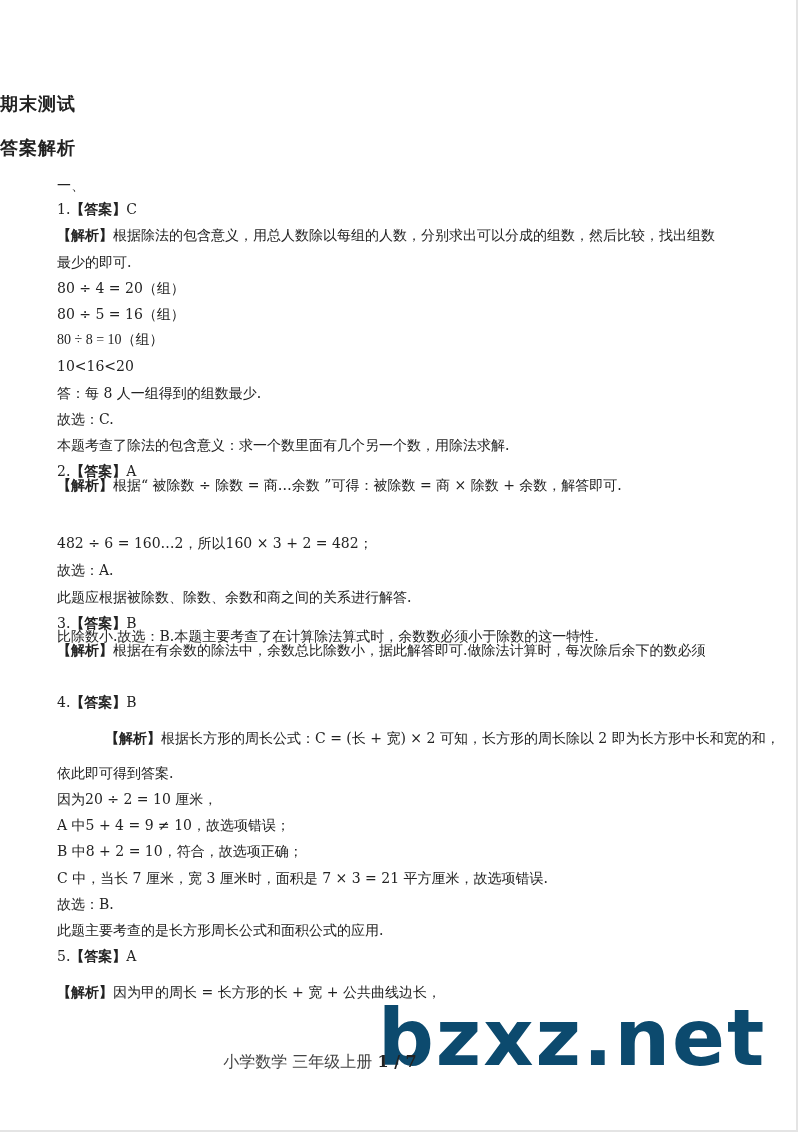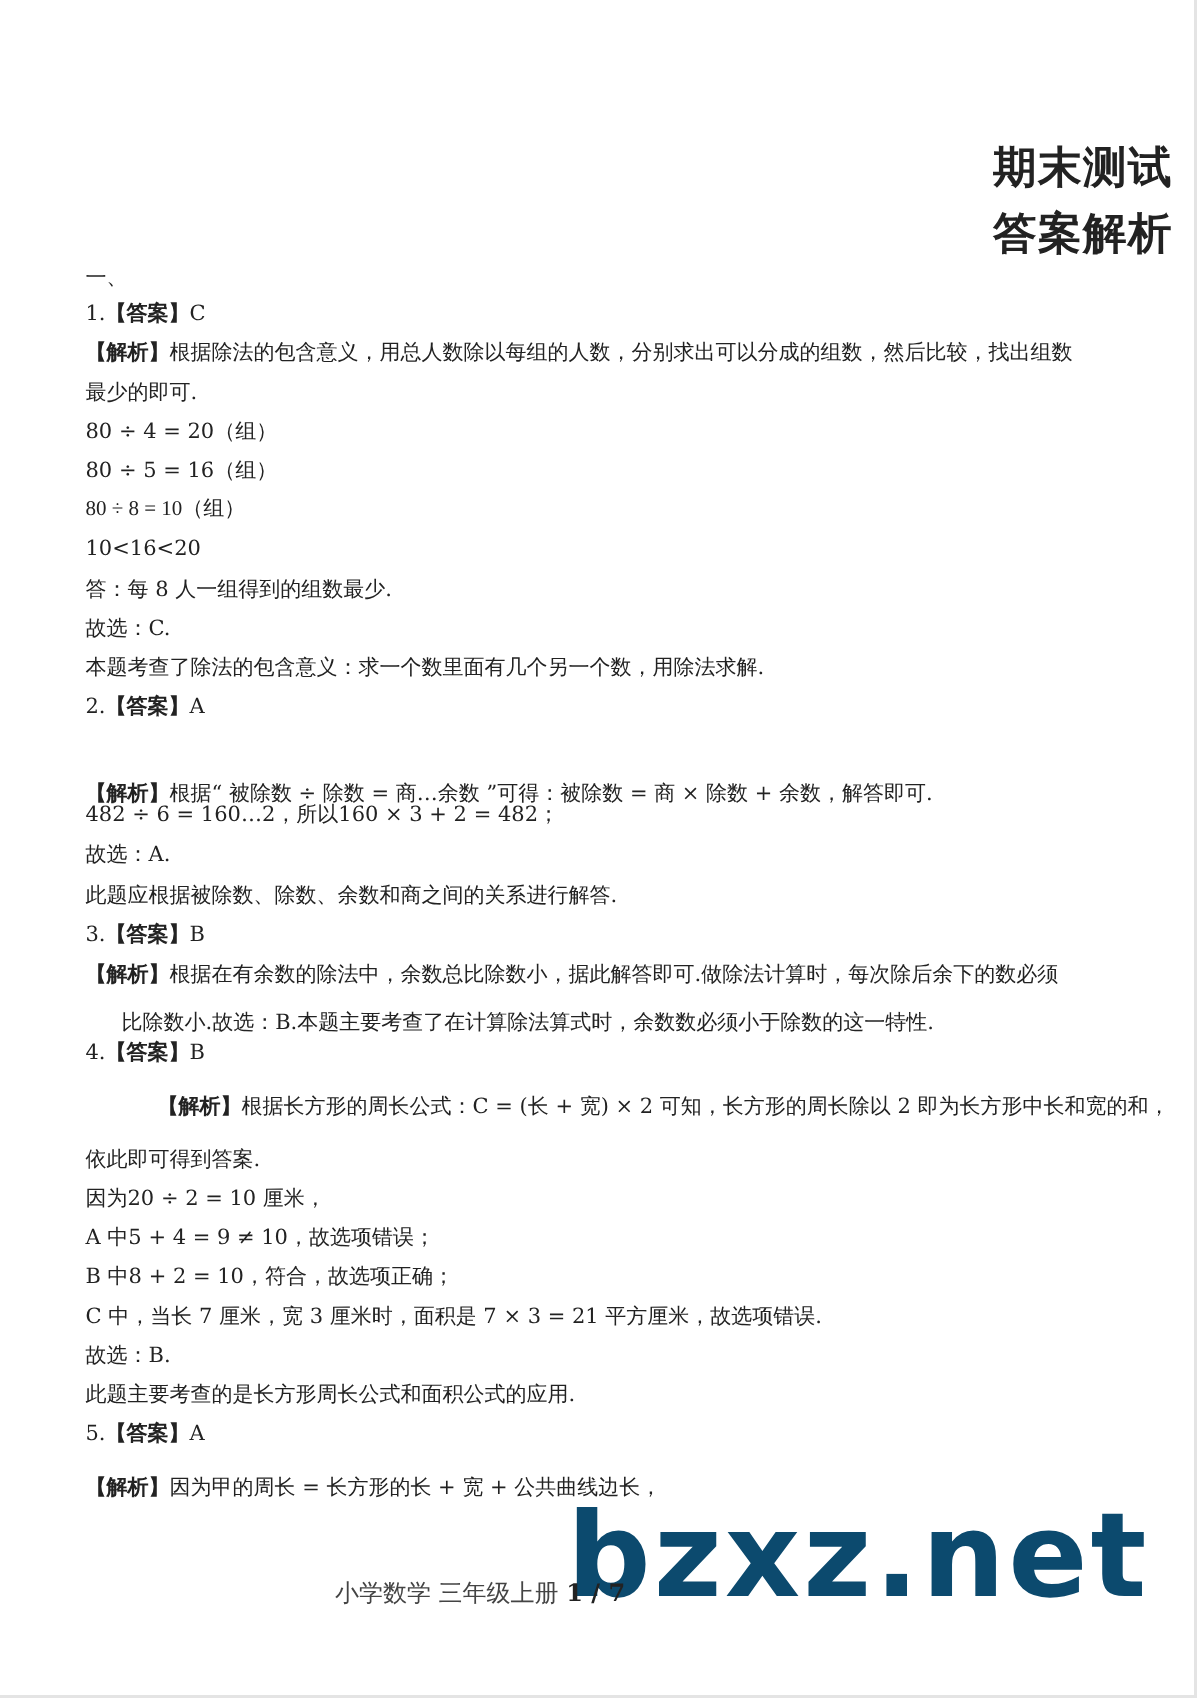--- a/index.html
+++ b/index.html
@@ -8,23 +8,23 @@
       font-family: "DejaVu Serif", "Liberation Serif", serif;
       color: #1e1e1e;
     }
     .page {
       position: absolute; left: 0; top: 0; width: 796px; height: 1130px;
       background: #fff;
       border-right: 2px solid #e4e4e4;
       border-bottom: 2px solid #e4e4e4;
     }
     .title {
-      position: absolute; left: 0; width: 782px; text-align: right;
+      position: absolute; left: 0; width: 782px; text-align: left;
       font-family: "DejaVu Sans", "Liberation Sans", sans-serif;
-      font-weight: bold; font-size: 29px; color: #222; letter-spacing: 1px;
+      font-weight: bold; font-size: 18px; color: #222; letter-spacing: 1px;
     }
     .line {
       position: absolute; left: 57px; font-size: 14px; line-height: 18px;
       white-space: nowrap; color: #222;
     }
     .tag { font-weight: bold; }
     .watermark {
       position: absolute; left: 378px; top: 998px;
       font-family: "DejaVu Sans", "Liberation Sans", sans-serif;
       font-weight: bold; font-size: 78px; color: #0c4a6e; letter-spacing: 2px;
@@ -57,34 +57,34 @@
   <div class="line" style="top:305px;">80 ÷ 5 = 16（组）</div>
   <div class="line" style="top:331px;font-family:Liberation Serif, serif;">80 ÷ 8 = 10（组）</div>
   <div class="line" style="top:357px;">10&lt;16&lt;20</div>
   <div class="line" style="top:384px;">答：每 8 人一组得到的组数最少.</div>
   <div class="line" style="top:410px;">故选：C.</div>
   <div class="line" style="top:436px;text-align:right;">本题考查了除法的包含意义：求一个数里面有几个另一个数，用除法求解.</div>
 
   <div class="line" style="top:462px;">
     <span>2.</span><span class="tag">【答案】</span><span>A</span>
   </div>
-  <div class="line" style="top:520px;">
+  <div class="line" style="top:476px;">
     <span class="tag">【解析】</span><span>根据“ 被除数 ÷ 除数 = 商…余数 ”可得：被除数 = 商 × 除数 + 余数，解答即可.</span>
   </div>
   <div class="line" style="top:534px;">482 ÷ 6 = 160…2，所以160 × 3 + 2 = 482；</div>
   <div class="line" style="top:561px;">故选：A.</div>
   <div class="line" style="top:588px;">此题应根据被除数、除数、余数和商之间的关系进行解答.</div>
 
   <div class="line" style="top:614px;">
     <span>3.</span><span class="tag">【答案】</span><span>B</span>
   </div>
   <div class="line" style="top:641px;">
     <span class="tag">【解析】</span><span>根据在有余数的除法中，余数总比除数小，据此解答即可.做除法计算时，每次除后余下的数必须</span>
   </div>
-  <div class="line" style="top:673px;margin-left:24px;">比除数小.故选：B.本题主要考查了在计算除法算式时，余数数必须小于除数的这一特性.</div>
+  <div class="line" style="top:627px;">比除数小.故选：B.本题主要考查了在计算除法算式时，余数数必须小于除数的这一特性.</div>
 
   <div class="line" style="top:693px;">
     <span>4.</span><span class="tag">【答案】</span><span>B</span>
   </div>
   <div class="line" style="top:729px;margin-left:48px;">
     <span class="tag">【解析】</span><span>根据长方形的周长公式：C = (长 + 宽) × 2 可知，长方形的周长除以 2 即为长方形中长和宽的和，</span>
   </div>
   <div class="line" style="top:764px;text-align:center;">依此即可得到答案.</div>
   <div class="line" style="top:790px;">因为20 ÷ 2 = 10 厘米，</div>
   <div class="line" style="top:816px;">A 中5 + 4 = 9 ≠ 10，故选项错误；</div>

